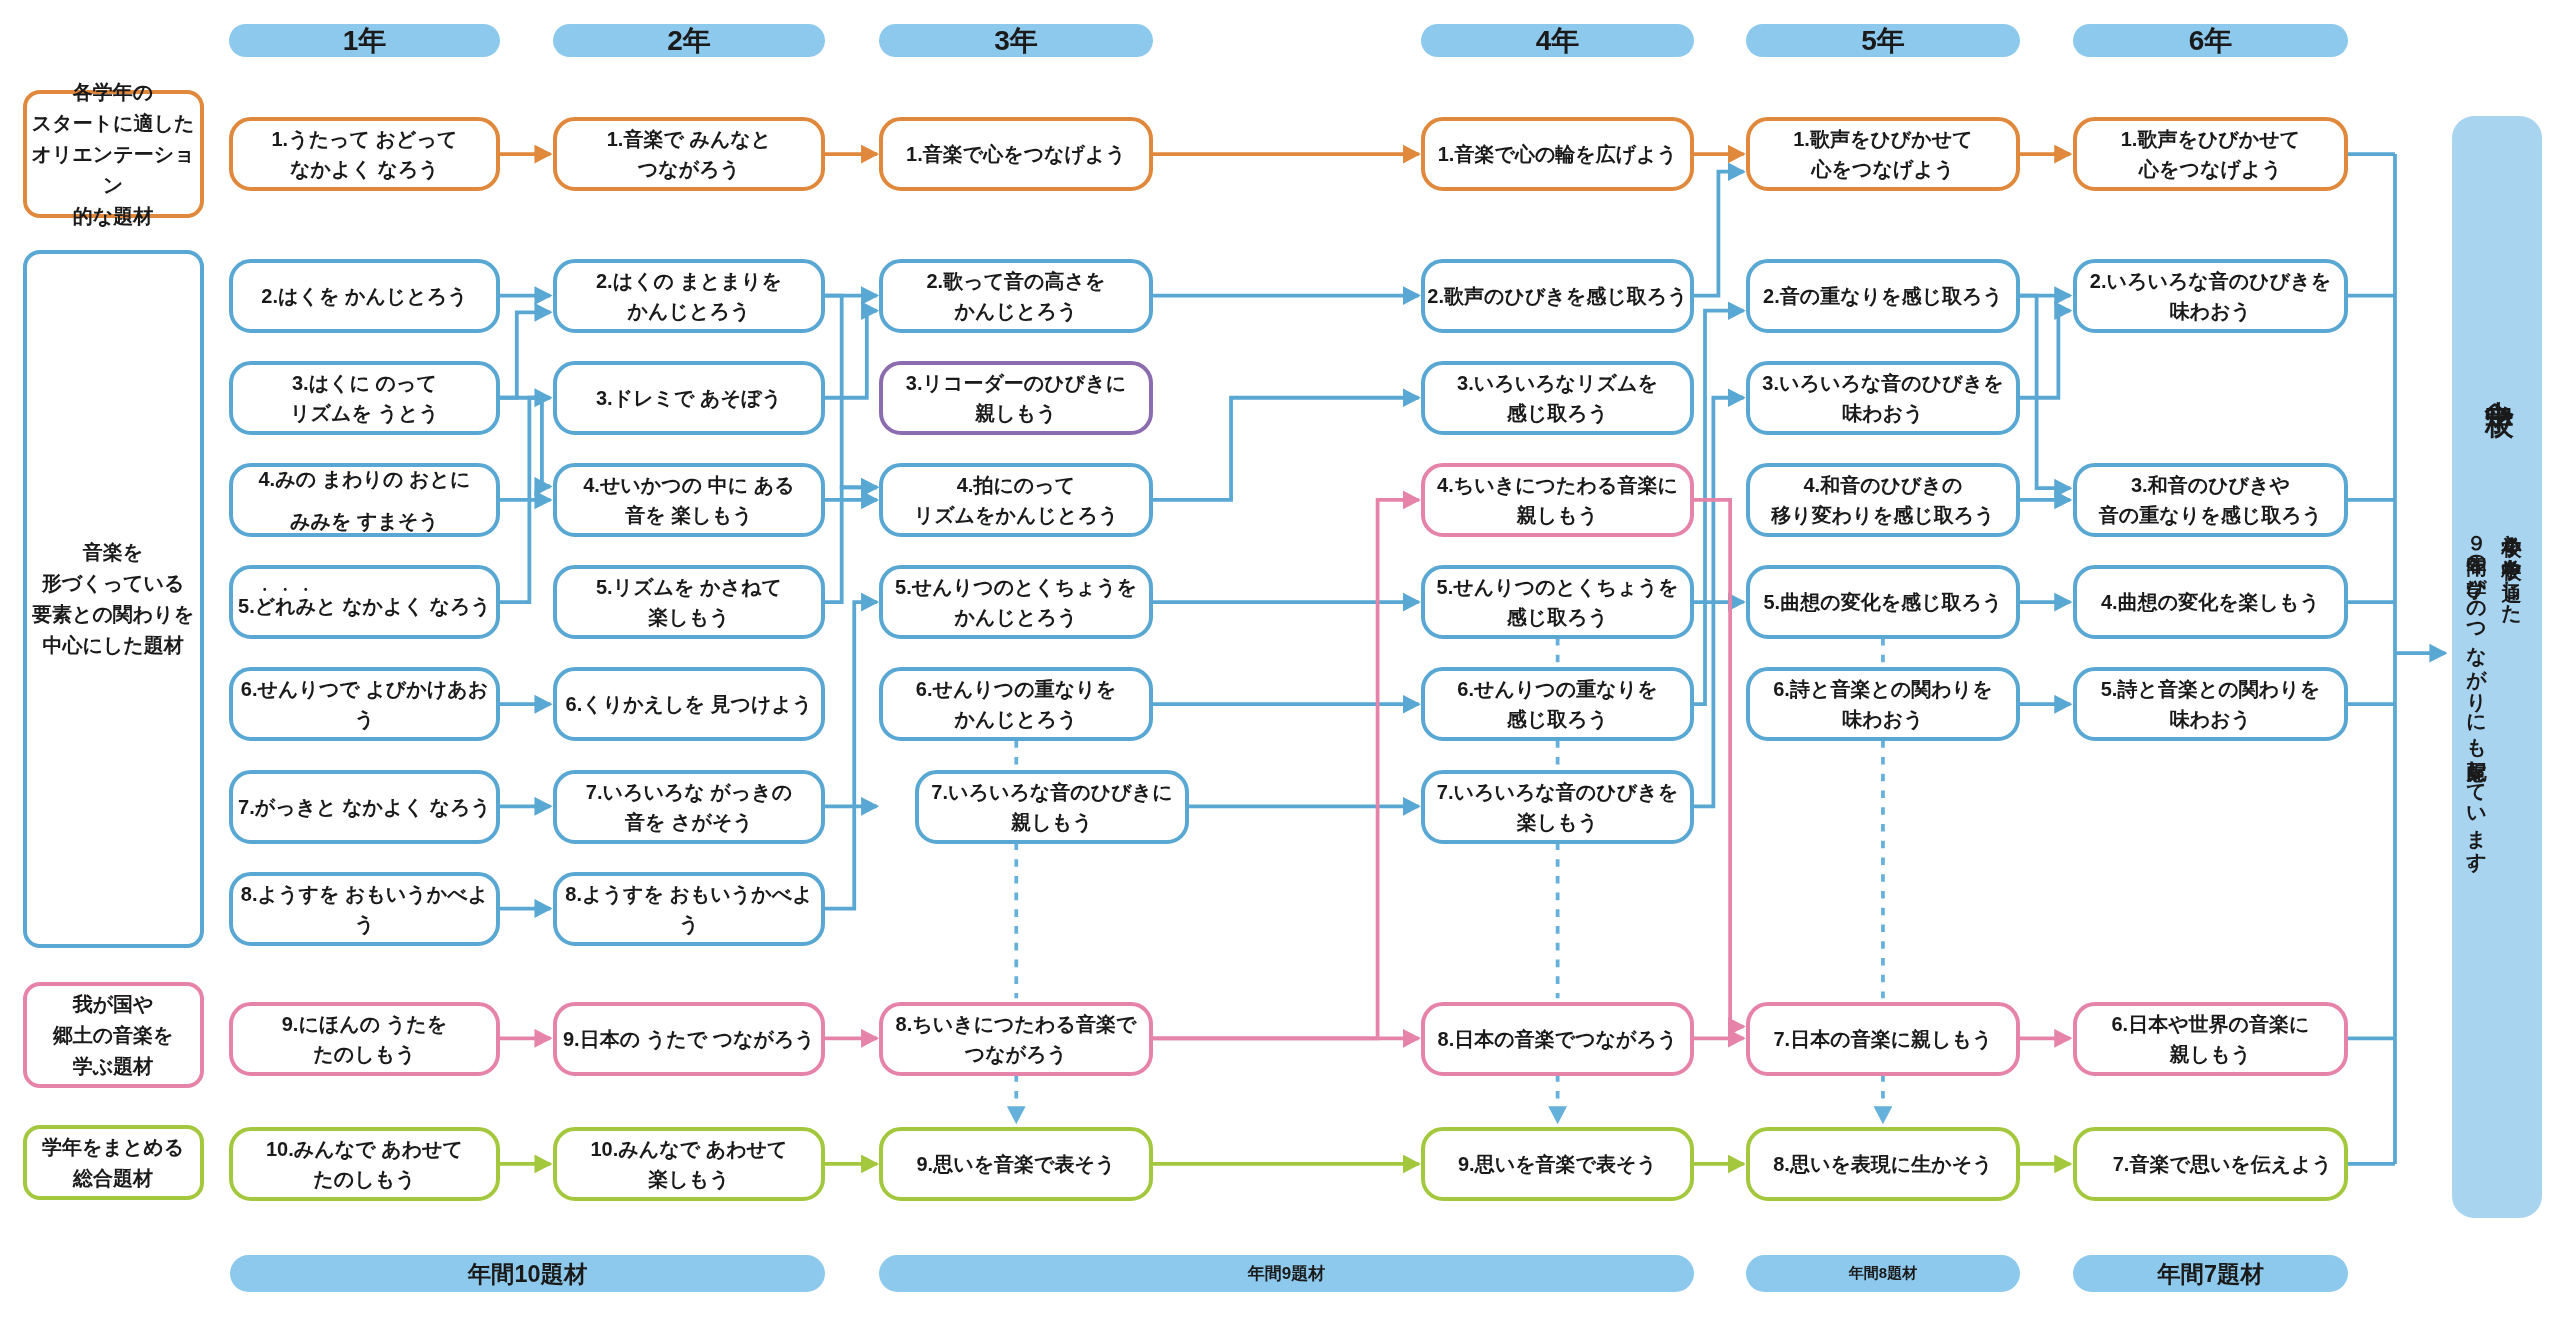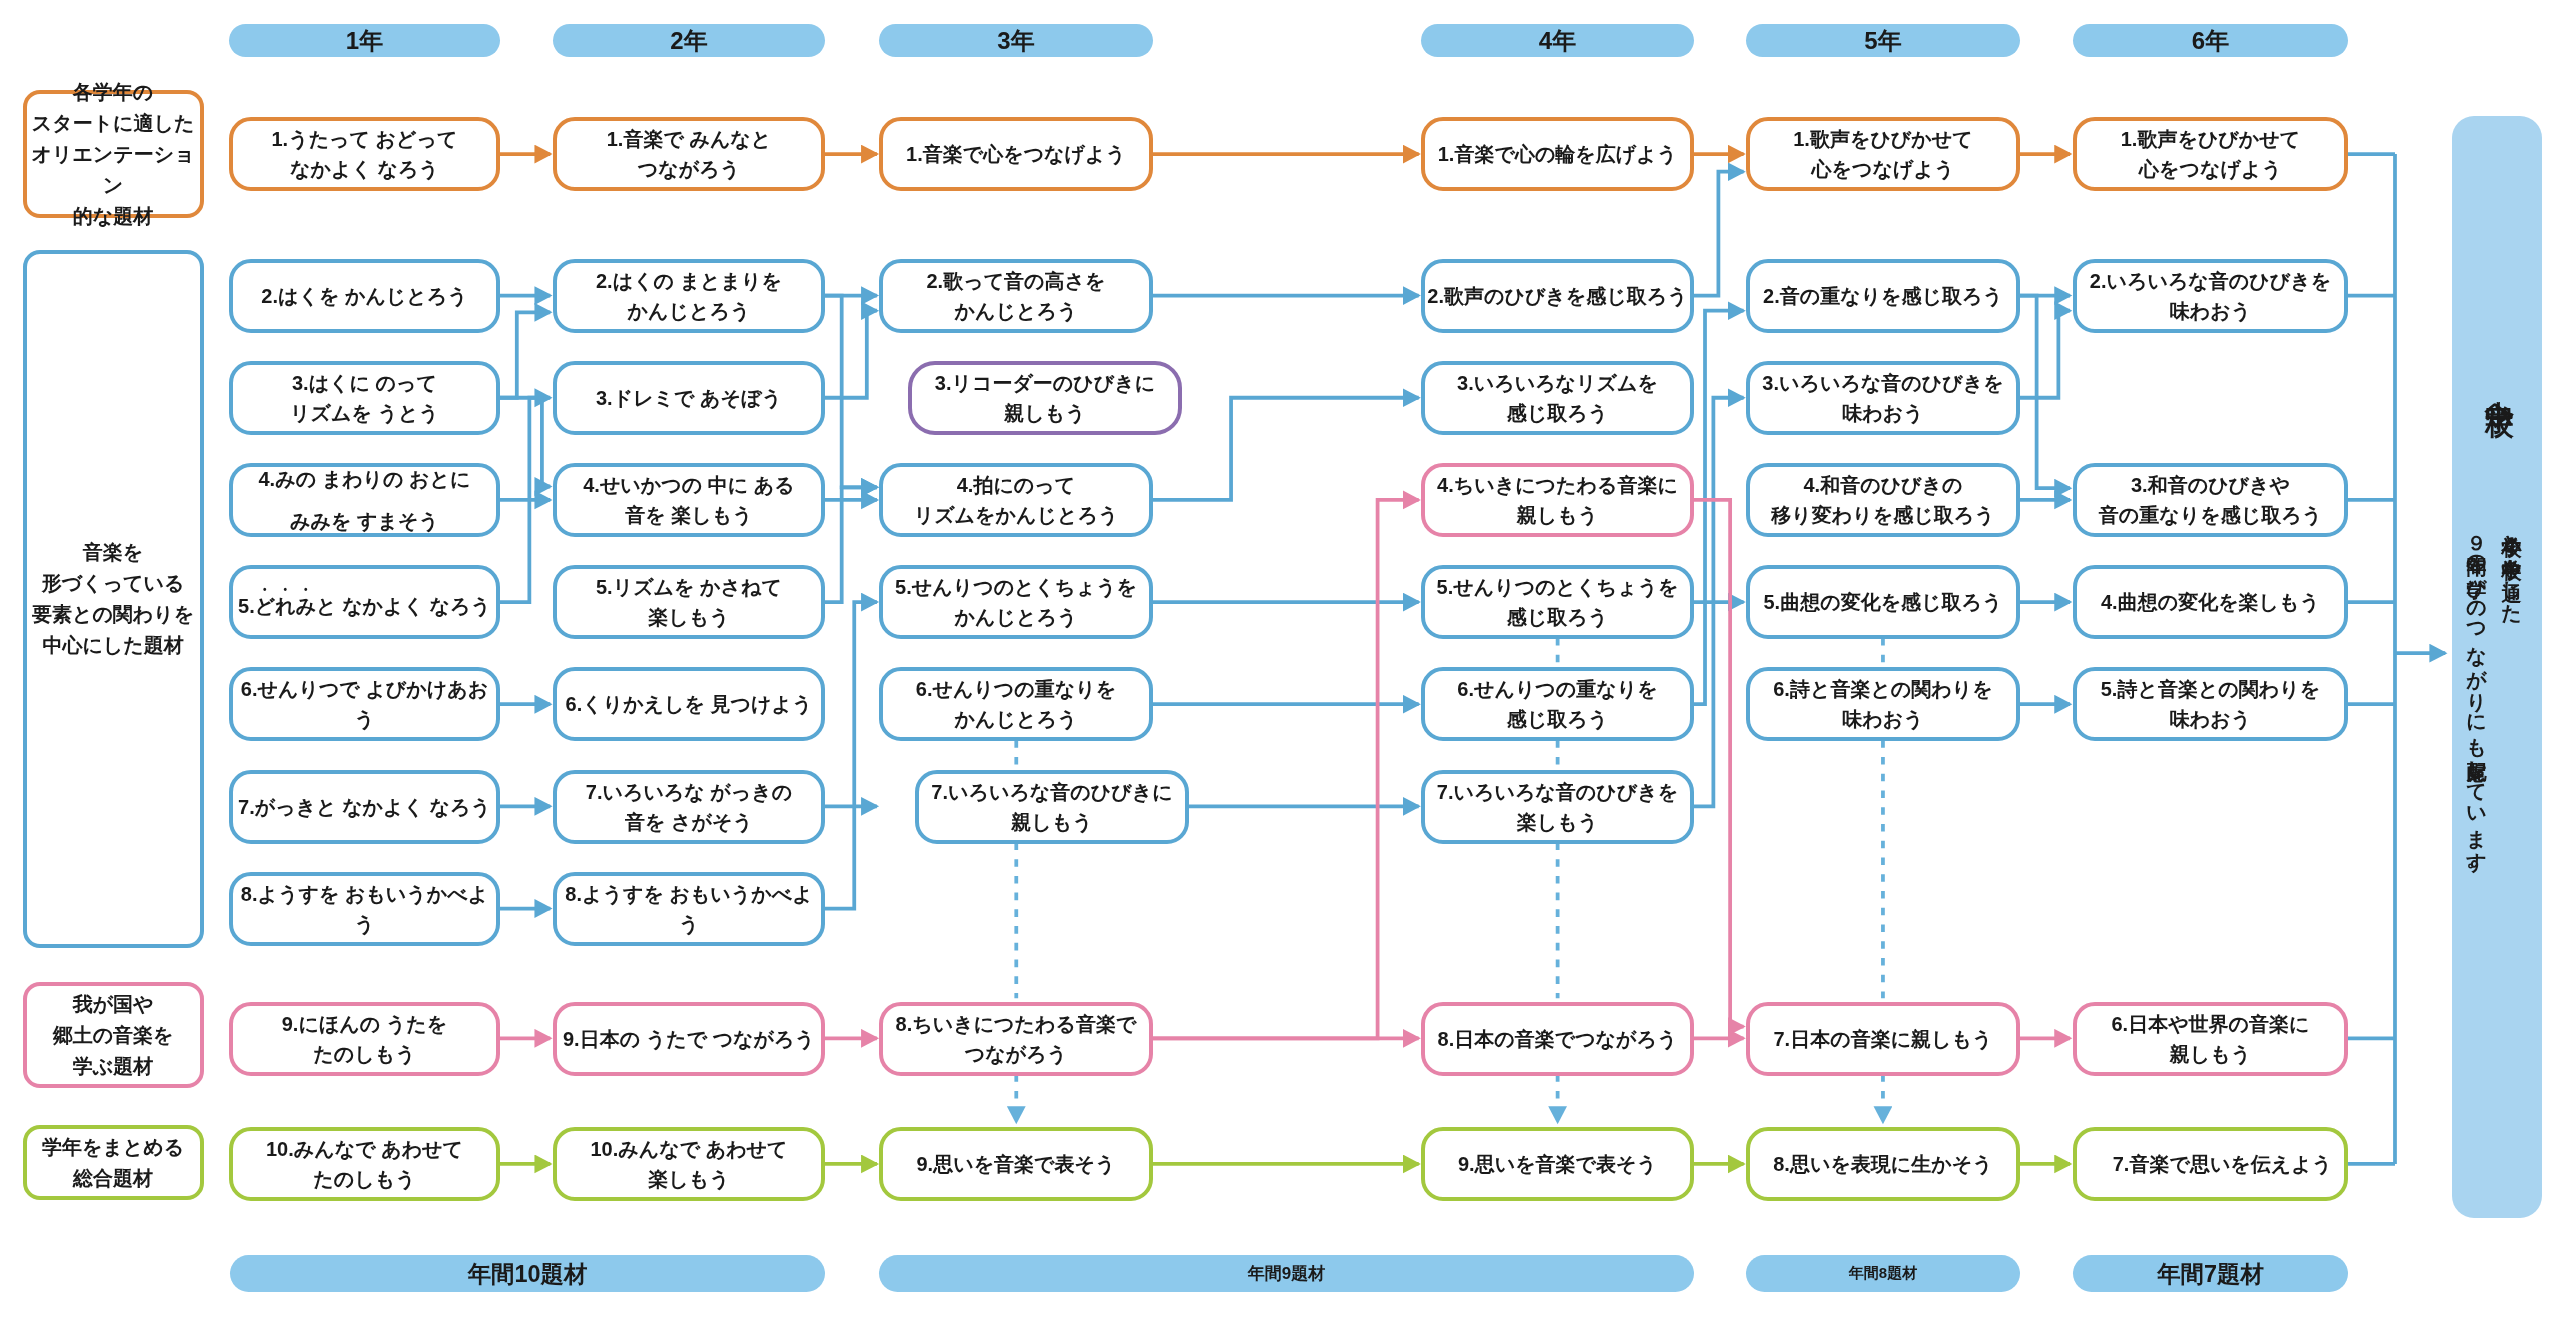--- a/index.html
+++ b/index.html
@@ -1,20 +1,20 @@
 <!DOCTYPE html>
 <html style="font-size:13.4px"><head>
 <meta charset="utf-8">
 <style>
   html,body{margin:0;padding:0;background:#fff;}
   body{width:2576px;height:1318px;position:relative;overflow:hidden;
        font-family:"Liberation Sans",sans-serif;color:#1a1a1a;}
   #stage{position:absolute;left:0;top:0;width:2576px;height:1318px;}
   .pill{position:absolute;display:flex;align-items:center;justify-content:center;
-        background:#8dc9ec;border-radius:837px;font-size:24px;font-weight:bold;}
+        background:#8dc9ec;border-radius:837px;font-size:28px;font-weight:bold;}
   .unit{position:absolute;box-sizing:border-box;background:#fff;border:4.2px solid #59a7d3;
         border-radius:22px;display:flex;flex-direction:column;align-items:center;justify-content:center;
         font-size:20px;font-weight:bold;line-height:1.5;text-align:center;z-index:2;}
   .cat{position:absolute;box-sizing:border-box;background:#fff;border:4.2px solid #59a7d3;
        border-radius:17px;display:flex;flex-direction:column;align-items:center;justify-content:center;
        font-size:20px;font-weight:bold;line-height:1.55;text-align:center;}
   .c-orange{border-color:#e0883b;} .c-pink{border-color:#e683a8;}
   .c-green{border-color:#a3c83e;} .c-purple{border-color:#8b6daf;} .c-blue{border-color:#59a7d3;}
   #edges{position:absolute;left:0;top:0;z-index:1;pointer-events:none;}
   #ms-block{position:absolute;background:#a9d4f0;border-radius:22px;z-index:1;}
@@ -225,21 +225,21 @@
       <div>10.みんなで あわせて</div>
       <div>楽しもう</div>
     </div>
     <div class="unit c-orange" style="left: 879px; width: 274px; top: 117px; height: 74px;">
       <div>1.音楽で心をつなげよう</div>
     </div>
     <div class="unit c-blue" style="left: 879px; width: 274px; top: 259px; height: 74px;">
       <div>2.歌って音の高さを</div>
       <div>かんじとろう</div>
     </div>
-    <div class="unit c-purple" style="left: 908px; width: 274px; top: 361px; height: 74px; border-radius: 27px;">
+    <div class="unit c-purple" style="left: 879px; width: 274px; top: 361px; height: 74px;">
       <div>3.リコーダーのひびきに</div>
       <div>親しもう</div>
     </div>
     <div class="unit c-blue" style="left: 879px; width: 274px; top: 463px; height: 74px;">
       <div>4.拍にのって</div>
       <div>リズムをかんじとろう</div>
     </div>
     <div class="unit c-blue" style="left: 879px; width: 274px; top: 565px; height: 74px;">
       <div>5.せんりつのとくちょうを</div>
       <div>かんじとろう</div>

